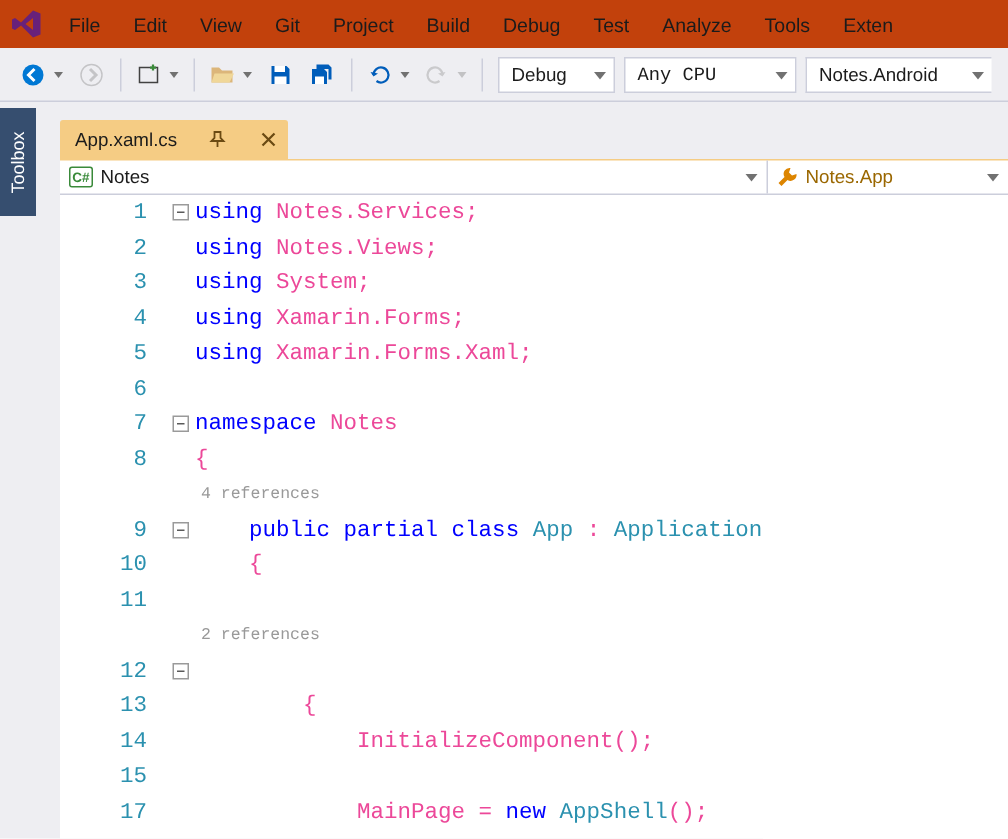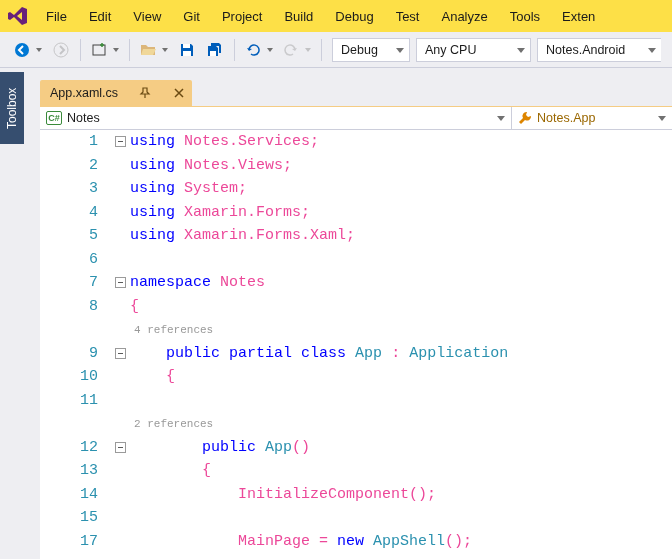--- a/index.html
+++ b/index.html
@@ -10,21 +10,21 @@
     width: 672px;
     height: 559px;
     overflow: hidden;
     color: #1b1b1b;
   }
   
   .menubar {
     display: flex;
     align-items: center;
     height: 32px;
-    background: #fde047;
+    background: #c2410c;
     padding: 0 6px;
     gap: 6px;
   }
   .vs-logo { width: 24px; height: 24px; display:flex; align-items:center; justify-content:center; }
   .menu-items { display: flex; gap: 2px; }
   .menu-item {
     padding: 4px 10px;
     color: #1b1b1b;
     font-size: 13px;
     cursor: default;
@@ -61,21 +61,21 @@
     font-size: 12.5px;
     position: relative;
     margin-left: 4px;
   }
   .combo::after {
     content: ""; position:absolute; right:5px; top:9px;
     border-left:4px solid transparent; border-right:4px solid transparent;
     border-top:5px solid #717171;
   }
   .combo.cfg { width: 78px; }
-  .combo.plat { width: 115px; }
+  .combo.plat { width: 115px; font-family: Liberation Mono, monospace; }
   .combo.proj { width: 124px; border-right:none;}
   
   .toolbox-tab {
     position: absolute;
     left: 0; top: 72px;
     width: 24px; height: 72px;
     background: #364E6F;
     color: #fff;
     font-size: 12px;
     display:flex; align-items:center; justify-content:center;
@@ -384,21 +384,20 @@
       <div class="fold">
         <div class="fold-line"></div>
       </div>
       <div class="codelens">        2 references</div>
     </div>
     <div class="line">
       <div class="gutter">12</div>
       <div class="fold">
         <div class="fold-box"></div>
       </div>
-      <div class="code"><span class="id">        </span><span class="kw">public</span><span class="id"> </span><span class="type">App</span><span class="id">()</span></div>
     </div>
     <div class="line">
       <div class="gutter">13</div>
       <div class="fold">
         <div class="fold-line"></div>
       </div>
       <div class="code"><span class="id">        {</span></div>
     </div>
     <div class="line">
       <div class="gutter">14</div>

